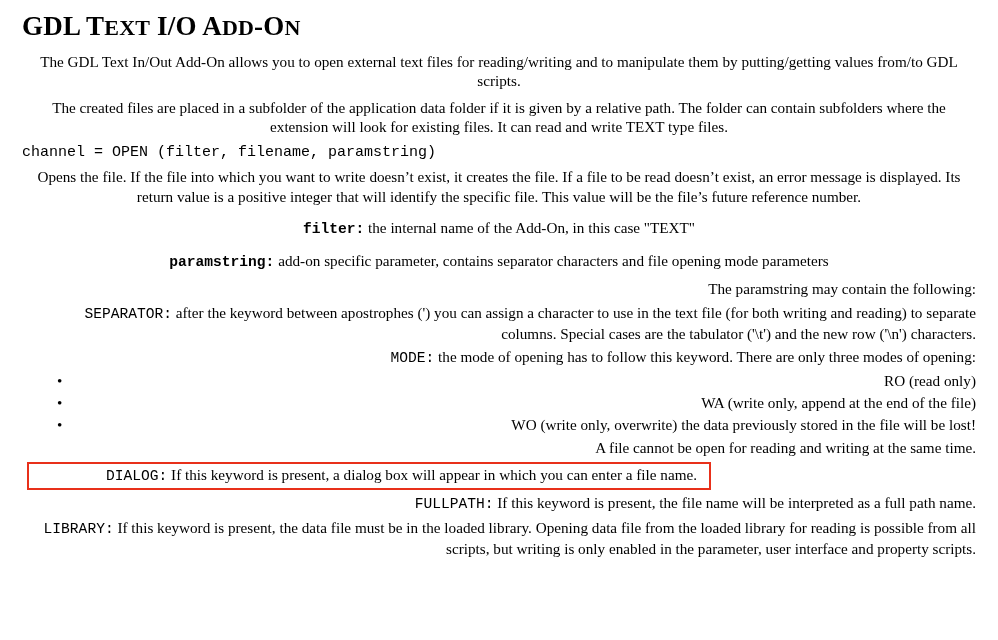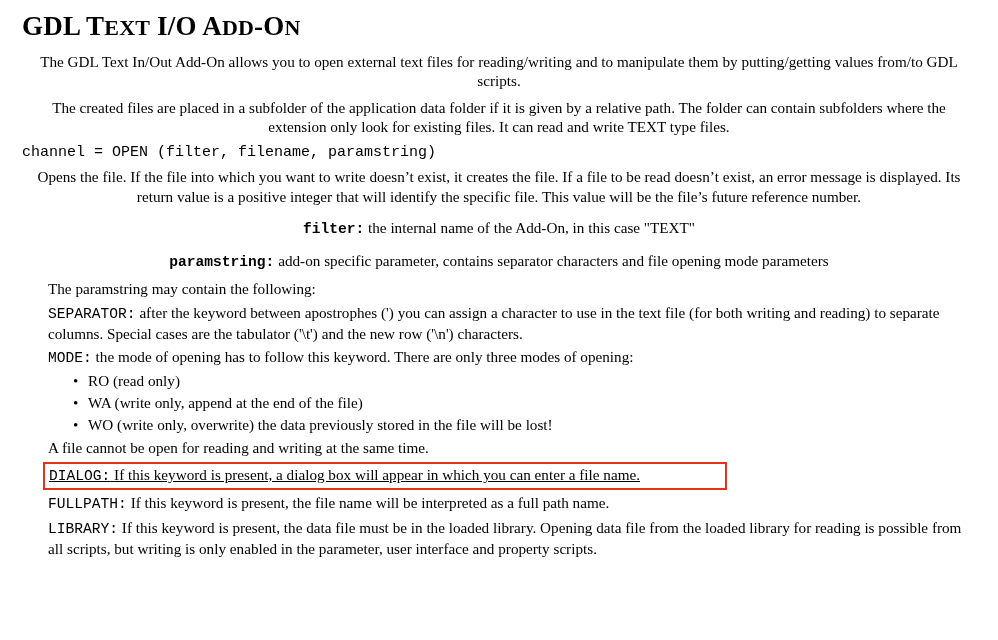--- a/index.html
+++ b/index.html
@@ -56,21 +56,22 @@
     line-height: 1.3;
     margin: 12px 0 7px 0;
     text-align: center;
   }
   .defline .kw {
     font-family: "Liberation Mono", monospace;
     font-size: 14.6px;
     font-weight: bold;
   }
   .indent {
-    margin-left: 26px;
+    margin-left: 10px;
+    text-align: right;
   }
   .sub-para {
     font-size: 15.2px;
     line-height: 1.28;
     margin: 0 0 4px 0;
   }
   .kwline {
     font-size: 15.2px;
     line-height: 1.3;
     margin: 0 0 4px 0;
@@ -91,43 +92,42 @@
     position: relative;
   }
   ul.modes li::before {
     content: "\2022";
     position: absolute;
     left: -15px;
     top: 0;
   }
   .highlight-box {
     border: 2px solid #e8301a;
-    padding: 1px 20px 2px 4px;
+    padding: 1px 12px 2px 4px;
     margin: 2px 0 3px -5px;
     display: block;
     width: 684px;
     box-sizing: border-box;
-    text-decoration: underline;
   }
   .highlight-box .kwline {
     margin: 0;
   }
   .tight {
     margin-bottom: 3px;
   }
 </style>
 </head>
 <body>
 
 <div class="page">
 
   <h1 class="doc-title"><span>GDL T</span><span class="sc">EXT</span><span> I/O A</span><span class="sc">DD</span><span>-O</span><span class="sc">N</span></h1>
 
   <p class="para">The GDL Text In/Out Add-On allows you to open external text files for reading/writing and to manipulate them by putting/getting values from/to GDL scripts.</p>
-  <p class="para">The created files are placed in a subfolder of the application data folder if it is given by a relative path. The folder can contain subfolders where the extension only look for existing files. It can read and write TEXT type files.</p>
+  <p class="para">The created files are placed in a subfolder of the application data folder if it is given by a relative path. The folder can contain subfolders where the extension will look for existing files. It can read and write TEXT type files.</p>
 
 
   <div class="code-line">channel = OPEN (filter, filename, paramstring)</div>
 
   <p class="para">Opens the file. If the file into which you want to write doesn’t exist, it creates the file. If a file to be read doesn’t exist, an error message is displayed. Its return value is a positive integer that will identify the specific file. This value will be the file’s future reference number.</p>
 
   <div class="defline">
     <span class="kw">filter:</span>
     <span>the internal name of the Add-On, in this case "TEXT"</span>
   </div>

